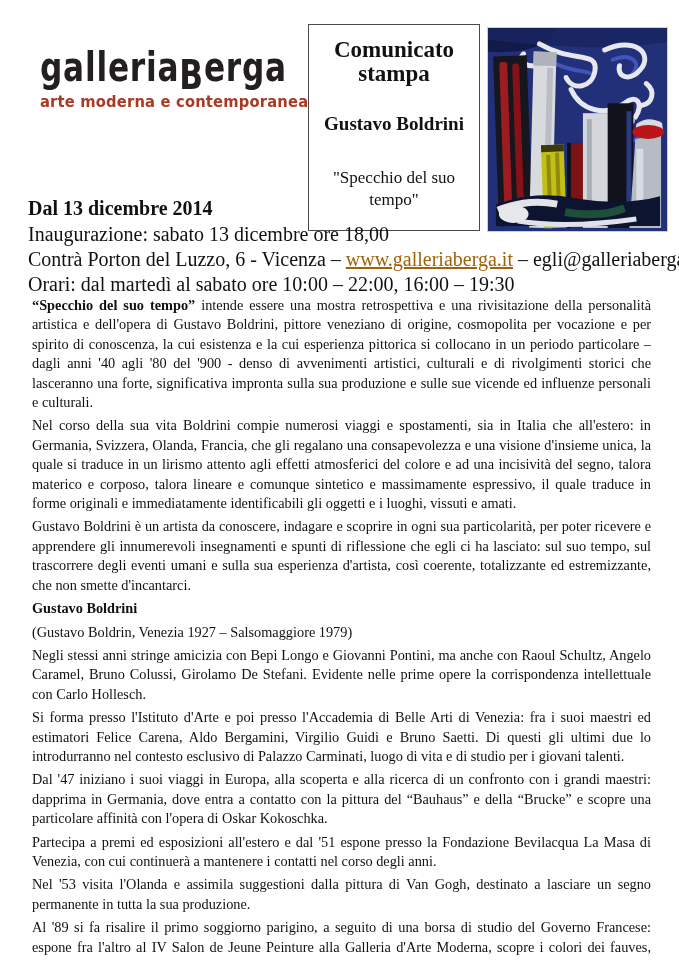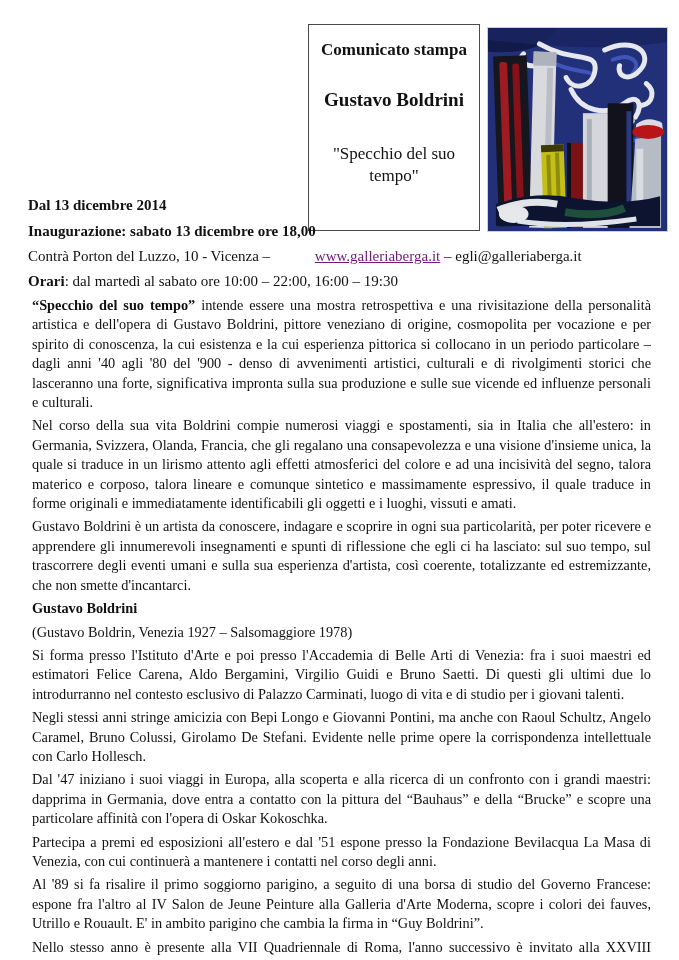--- a/index.html
+++ b/index.html
@@ -20,50 +20,54 @@
   .logo-b { display:inline-block; transform:translateY(8px); }
   .logo-tagline {
     font-family:"DejaVu Sans", sans-serif; font-weight:bold;
     font-size:16px; color:#a93b26; letter-spacing:0.2px; margin-top:2px;
     transform:scale(0.92,1); transform-origin:left top; white-space:nowrap;
   }
   .press-box {
     position:absolute; left:308px; top:24px; width:172px; height:207px;
     border:1px solid #4a4a4a; text-align:center; background:#fff;
   }
-  .press-box-title { font-weight:bold; font-size:17px; line-height:24px; margin-top:13px; }
+  .press-box-title { font-weight:bold; font-size:23px; line-height:24px; margin-top:13px; }
   .press-box-artist { font-weight:bold; font-size:19px; margin-top:27px; }
   .press-box-subtitle { font-size:17px; line-height:22px; margin-top:32px; padding:0 14px; }
   .painting {
     position:absolute; left:487px; top:27px; width:181px; height:205px;
     border:1px solid #cfcfcf; background:#22307a;
   }
   .painting svg { display:block; }
-  .info-line { position:absolute; left:28px; font-size:15px; white-space:nowrap; }
-  .info-bold { font-weight:bold; }
+  .info-line { position:absolute; left:28px; font-size:20px; white-space:nowrap; }
+  .info-bold { font-weight:normal; }
   .l1 { top:197px; font-weight:bold; }
-  .l2 { top:223px; font-weight:bold; }
+  .l2 { top:223px; font-weight:normal; }
   .l3 { top:248px; }
   .l4 { top:273px; }
-  a.site-link { color:#701a75; text-decoration:underline;margin-left:41px; }
+  a.site-link { color:#a16207; text-decoration:underline; }
   
   .body-text {
     position:absolute; left:28px; top:292px; width:627px;
     font-size:14.3px; line-height:19.4px; text-align:justify;
   }
   .body-text p { margin:4px; }
   .bold { font-weight:bold; }
 </style>
 </head>
 <body>
 
 <div class="page">
 
   <div class="header">
 
+    <div class="logo">
+      <div class="logo-title"><span>galleria</span><span class="logo-b">B</span><span>erga</span></div>
+      <div class="logo-tagline">arte moderna e contemporanea</div>
+    </div>
 
     <div class="press-box">
       <div class="press-box-title">Comunicato stampa</div>
       <div class="press-box-artist">Gustavo Boldrini</div>
       <div class="press-box-subtitle">"Specchio del suo tempo"</div>
     </div>
 
     <div class="painting">
       <svg viewBox="0 0 181 205" width="179" height="203">
         <rect width="181" height="205" fill="#22307a"></rect>
@@ -112,32 +116,33 @@
         <path d="M8 178 q40 -14 80 -6 q50 8 86 -2 l0 30 h-166 Z" fill="#0d1430"></path>
         <path d="M10 184 q30 -12 60 -6" stroke="#e2e4e8" stroke-width="7" fill="none"></path>
         <path d="M78 186 q36 6 60 -4" stroke="#1d4f3a" stroke-width="8" fill="none"></path>
         <path d="M30 195 q50 8 120 -2" stroke="#dfe2e8" stroke-width="5" fill="none"></path>
         <ellipse cx="26" cy="188" rx="15" ry="9" fill="#e6e8ec"></ellipse>
       </svg>
     </div>
 
     <div class="info-line l1">Dal 13 dicembre 2014</div>
     <div class="info-line l2">Inaugurazione: sabato 13 dicembre ore 18,00</div>
-    <div class="info-line l3"><span>Contrà Porton del Luzzo, 10 - Vicenza – </span><a class="site-link" href="#">www.galleriaberga.it</a><span> – egli@galleriaberga.it</span></div>
+    <div class="info-line l3"><span>Contrà Porton del Luzzo, 6 - Vicenza – </span><a class="site-link" href="#">www.galleriaberga.it</a><span> – egli@galleriaberga.it</span></div>
     <div class="info-line l4"><span class="info-bold">Orari</span><span>: dal martedì al sabato ore 10:00 – 22:00, 16:00 – 19:30</span></div>
   </div>
 
   <div class="body-text">
     <p><b>“Specchio del suo tempo”</b><span> intende essere una mostra retrospettiva e una rivisitazione della personalità artistica e dell'opera di Gustavo Boldrini, pittore veneziano di origine, cosmopolita per vocazione e per spirito di conoscenza, la cui esistenza e la cui esperienza pittorica si collocano in un periodo particolare – dagli anni '40 agli '80 del '900 - denso di avvenimenti artistici, culturali e di rivolgimenti storici che lasceranno una forte, significativa impronta sulla sua produzione e sulle sue vicende ed influenze personali e culturali.</span></p>
     <p>Nel corso della sua vita Boldrini compie numerosi viaggi e spostamenti, sia in Italia che all'estero: in Germania, Svizzera, Olanda, Francia, che gli regalano una consapevolezza e una visione d'insieme unica, la quale si traduce in un lirismo attento agli effetti atmosferici del colore e ad una incisività del segno, talora materico e corposo, talora lineare e comunque sintetico e massimamente espressivo, il quale traduce in forme originali e immediatamente identificabili gli oggetti e i luoghi, vissuti e amati.</p>
     <p>Gustavo Boldrini è un artista da conoscere, indagare e scoprire in ogni sua particolarità, per poter ricevere e apprendere gli innumerevoli insegnamenti e spunti di riflessione che egli ci ha lasciato: sul suo tempo, sul trascorrere degli eventi umani e sulla sua esperienza d'artista, così coerente, totalizzante ed estremizzante, che non smette d'incantarci.</p>
     <p class="bold">Gustavo Boldrini</p>
-    <p>(Gustavo Boldrin, Venezia 1927 – Salsomaggiore 1978)</p>
+    <p>(Gustavo Boldrin, Venezia 1927 – Salsomaggiore 1979)</p>
+    <p>Negli stessi anni stringe amicizia con Bepi Longo e Giovanni Pontini, ma anche con Raoul Schultz, Angelo Caramel, Bruno Colussi, Girolamo De Stefani. Evidente nelle prime opere la corrispondenza intellettuale con Carlo Hollesch.</p>
     <p>Si forma presso l'Istituto d'Arte e poi presso l'Accademia di Belle Arti di Venezia: fra i suoi maestri ed estimatori Felice Carena, Aldo Bergamini, Virgilio Guidi e Bruno Saetti. Di questi gli ultimi due lo introdurranno nel contesto esclusivo di Palazzo Carminati, luogo di vita e di studio per i giovani talenti.</p>
-    <p>Negli stessi anni stringe amicizia con Bepi Longo e Giovanni Pontini, ma anche con Raoul Schultz, Angelo Caramel, Bruno Colussi, Girolamo De Stefani. Evidente nelle prime opere la corrispondenza intellettuale con Carlo Hollesch.</p>
     <p>Dal '47 iniziano i suoi viaggi in Europa, alla scoperta e alla ricerca di un confronto con i grandi maestri: dapprima in Germania, dove entra a contatto con la pittura del “Bauhaus” e della “Brucke” e scopre una particolare affinità con l'opera di Oskar Kokoschka.</p>
     <p>Partecipa a premi ed esposizioni all'estero e dal '51 espone presso la Fondazione Bevilacqua La Masa di Venezia, con cui continuerà a mantenere i contatti nel corso degli anni.</p>
+    <p>Nel '53 visita l'Olanda e assimila suggestioni dalla pittura di Van Gogh, destinato a lasciare un segno permanente in tutta la sua produzione.</p>
     <p>Al '89 si fa risalire il primo soggiorno parigino, a seguito di una borsa di studio del Governo Francese: espone fra l'altro al IV Salon de Jeune Peinture alla Galleria d'Arte Moderna, scopre i colori dei fauves, Utrillo e Rouault. E' in ambito parigino che cambia la firma in “Guy Boldrini”.</p>
     <p>Nello stesso anno è presente alla VII Quadriennale di Roma, l'anno successivo è invitato alla XXVIII Biennale di Venezia, dove si consacra come uno dei più interessanti giovani artisti italiani.</p>
 
   </div>
 
 </div>
 
 </body></html>

